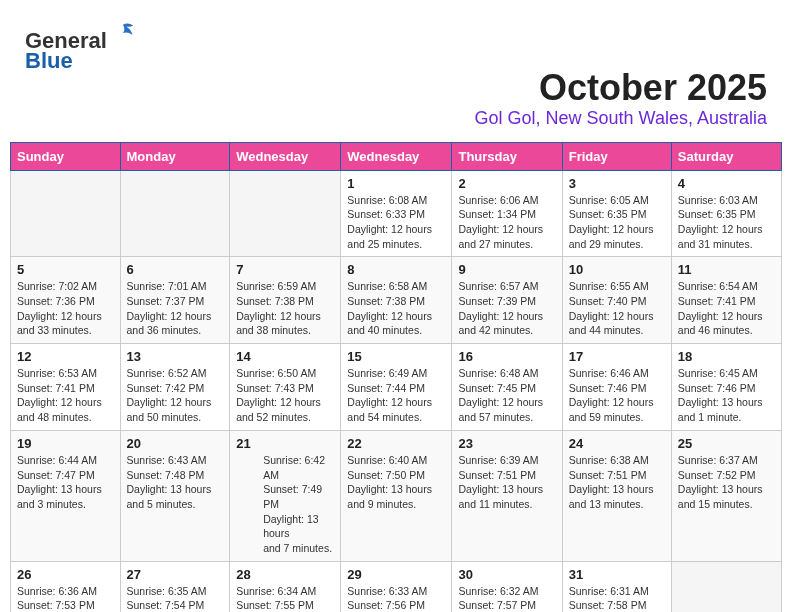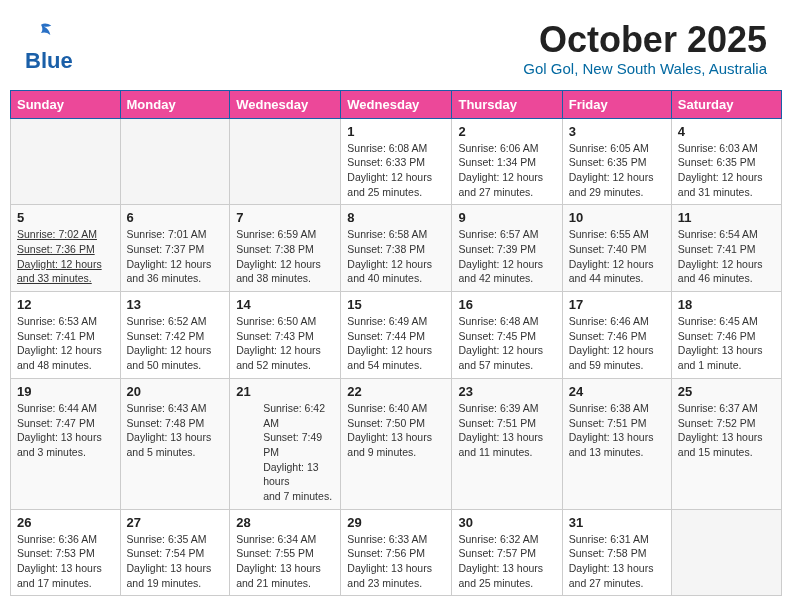--- a/index.html
+++ b/index.html
@@ -27,30 +27,31 @@
     }
     .logo-general { color: #333; }
     .logo-blue { color: #1a5fa8; }
     .logo-bird {
       width: 28px;
       height: 28px;
       margin-left: 2px;
     }
     .title-block {
       text-align: right;
+      margin-top: 48px;
     }
     .title-month {
       font-size: 36px;
       font-weight: bold;
       color: #222;
       line-height: 1.1;
     }
     .title-location {
-      font-size: 15px;
-      color: #0369a1;
+      font-size: 18px;
+      color: #6d28d9;
     }
     .calendar {
       width: 100%;
       border-collapse: collapse;
       margin-top: 8px;
     }
     .calendar th {
       background-color: #ec4899;
       color: #fff;
       text-align: left;
@@ -86,21 +87,21 @@
       background: #f9f9f9;
     }
   </style>
 </head>
 <body>
 
 <div class="header">
   <div class="logo">
     <div>
       <div class="logo-text">
-        <svg class="logo-bird" viewBox="0 0 30 30">
+        <span class="logo-general">General</span><svg class="logo-bird" viewBox="0 0 30 30">
             <path d="M15 5 Q20 2 26 6 Q22 8 18 7 Q24 10 25 16 Q20 12 15 14 Q18 10 15 5Z" fill="#2970c5"></path>
           </svg>
       </div>
       <div class="logo-text" style="margin-top:-4px;">
         <span class="logo-blue">Blue</span>
       </div>
     </div>
   </div>
   <div class="title-block">
     <div class="title-month">October 2025</div>
@@ -150,21 +151,21 @@
           <div class="day-number">4</div>
           <div class="day-info" style="white-space: pre-line;">Sunrise: 6:03 AM
 Sunset: 6:35 PM
 Daylight: 12 hours
 and 31 minutes.</div>
         </td>
       </tr>
       <tr>
         <td>
           <div class="day-number">5</div>
-          <div class="day-info" style="white-space: pre-line; text-decoration: underline;">Sunrise: 7:02 AM
+          <div class="day-info" style="white-space: pre-line;">Sunrise: 7:02 AM
 Sunset: 7:36 PM
 Daylight: 12 hours
 and 33 minutes.</div>
         </td>
         <td>
           <div class="day-number">6</div>
           <div class="day-info" style="white-space: pre-line;">Sunrise: 7:01 AM
 Sunset: 7:37 PM
 Daylight: 12 hours
 and 36 minutes.</div>

